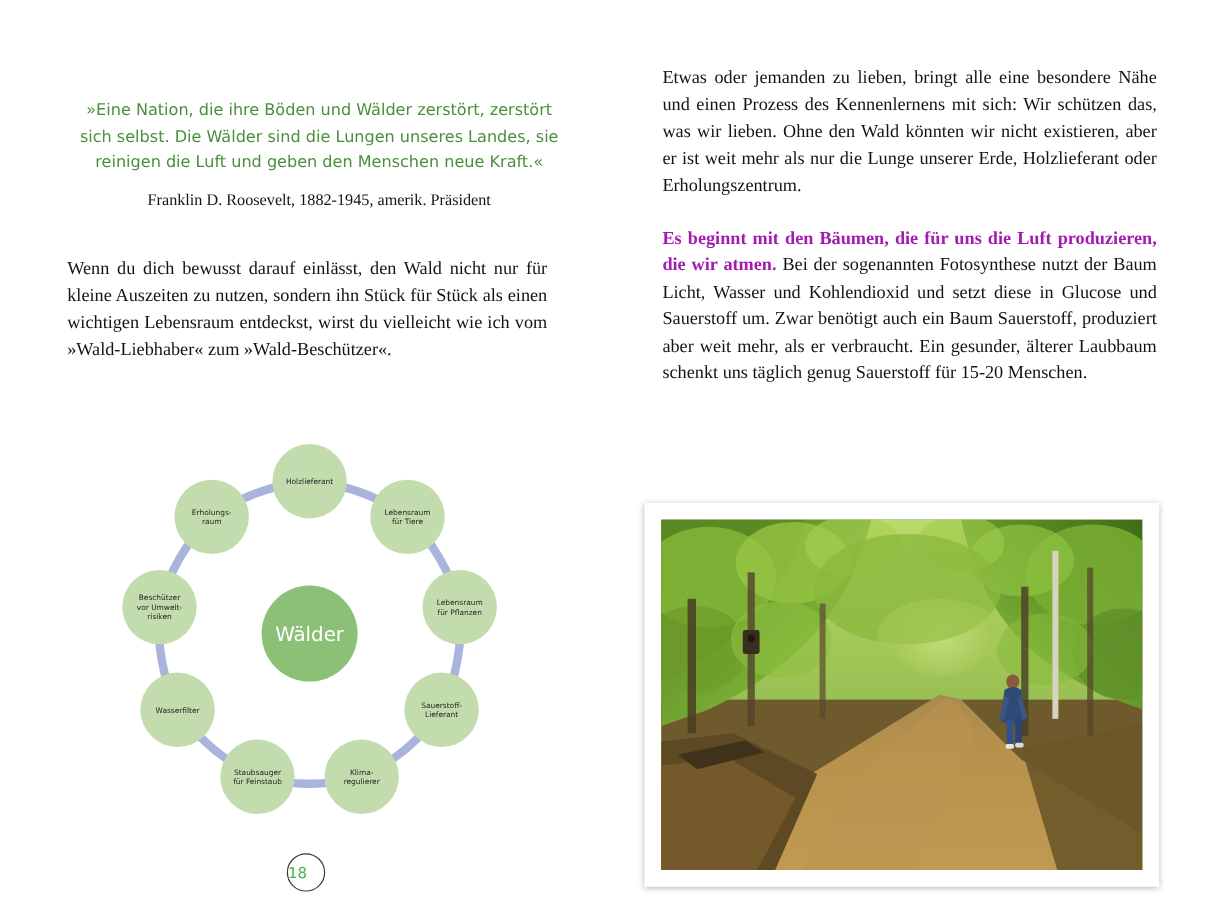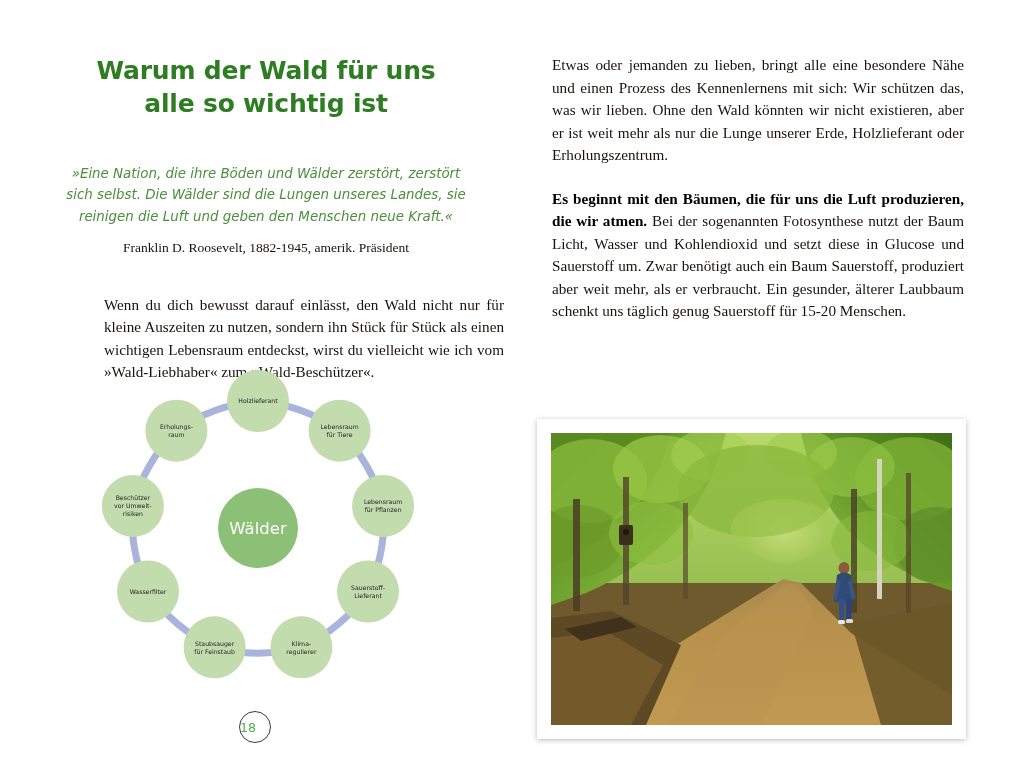--- a/index.html
+++ b/index.html
@@ -40,42 +40,40 @@
     padding: 14px 18px 0 18px;
   }
   .pull-quote {
     font-family: "DejaVu Sans", sans-serif;
     font-size: 13.4px;
     line-height: 1.62;
     color: #4a8f3c;
     text-align: center;
     padding: 0 4px;
     margin-top: 42px;
-    font-style: italic;
   }
   .quote-attrib {
     font-family: "Liberation Serif", serif;
     font-size: 13.5px;
     color: #17120f;
     text-align: center;
     margin-top: 12px;
   }
   .body-par {
     font-family: "Liberation Serif", serif;
     font-size: 15.2px;
     line-height: 1.48;
     color: #17120f;
     text-align: justify;
     text-justify: inter-word;
     margin: 0;
   }
   .body-par.left-intro {
     margin-top: 38px;
     width: 400px;
-    margin-left: 48px;
   }
 
   
   .diagram-wrap {
     position: absolute;
     left: 84px;
     top: 370px;
     width: 348px;
     height: 320px;
   }
@@ -111,21 +109,21 @@
   
   .col-right {
     position: absolute;
     left: 552px;
     top: 54px;
     width: 412px;
   }
   .col-right .body-par + .body-par { margin-top: 21px; }
   .lead-in {
     font-weight: bold;
-    color: #000000;
+    color: #a21caf;
     font-family: "Liberation Serif", serif;
   }
 
   
   .photo-frame {
     position: absolute;
     left: 537px;
     top: 419px;
     width: 429px;
     height: 320px;
@@ -142,21 +140,20 @@
     background: #4f7f2a;
   }
   .photo svg { display: block; width: 100%; height: 100%; }
 </style>
 </head>
 <body>
 
 <div class="page">
 
   <div class="col-left">
-    <h1 class="article-title">Warum der Wald für uns alle so wichtig ist</h1>
     <div class="pull-quote">»Eine Nation, die ihre Böden und Wälder zerstört, zerstört sich selbst. Die Wälder sind die Lungen unseres Landes, sie reinigen die Luft und geben den Menschen neue Kraft.«</div>
     <div class="quote-attrib">Franklin D. Roosevelt, 1882-1945, amerik. Präsident</div>
     <p class="body-par left-intro">Wenn du dich bewusst darauf einlässt, den Wald nicht nur für kleine Auszeiten zu nutzen, sondern ihn Stück für Stück als einen wichtigen Lebensraum entdeckst, wirst du vielleicht wie ich vom »Wald-Liebhaber« zum »Wald-Beschützer«.</p>
   </div>
 
   <div class="diagram-wrap">
     <svg viewBox="0 0 348 320" width="348" height="320" xmlns="http://www.w3.org/2000/svg">
       <g id="connectors">
           <path d="M 174.0 31.0 Q 218.8 34.9 255.6 60.7" stroke="#a8b4dc" stroke-width="7" fill="none" stroke-linecap="round"></path>
           <path d="M 255.6 60.7 Q 287.4 92.5 299.1 135.9" stroke="#a8b4dc" stroke-width="7" fill="none" stroke-linecap="round"></path>

